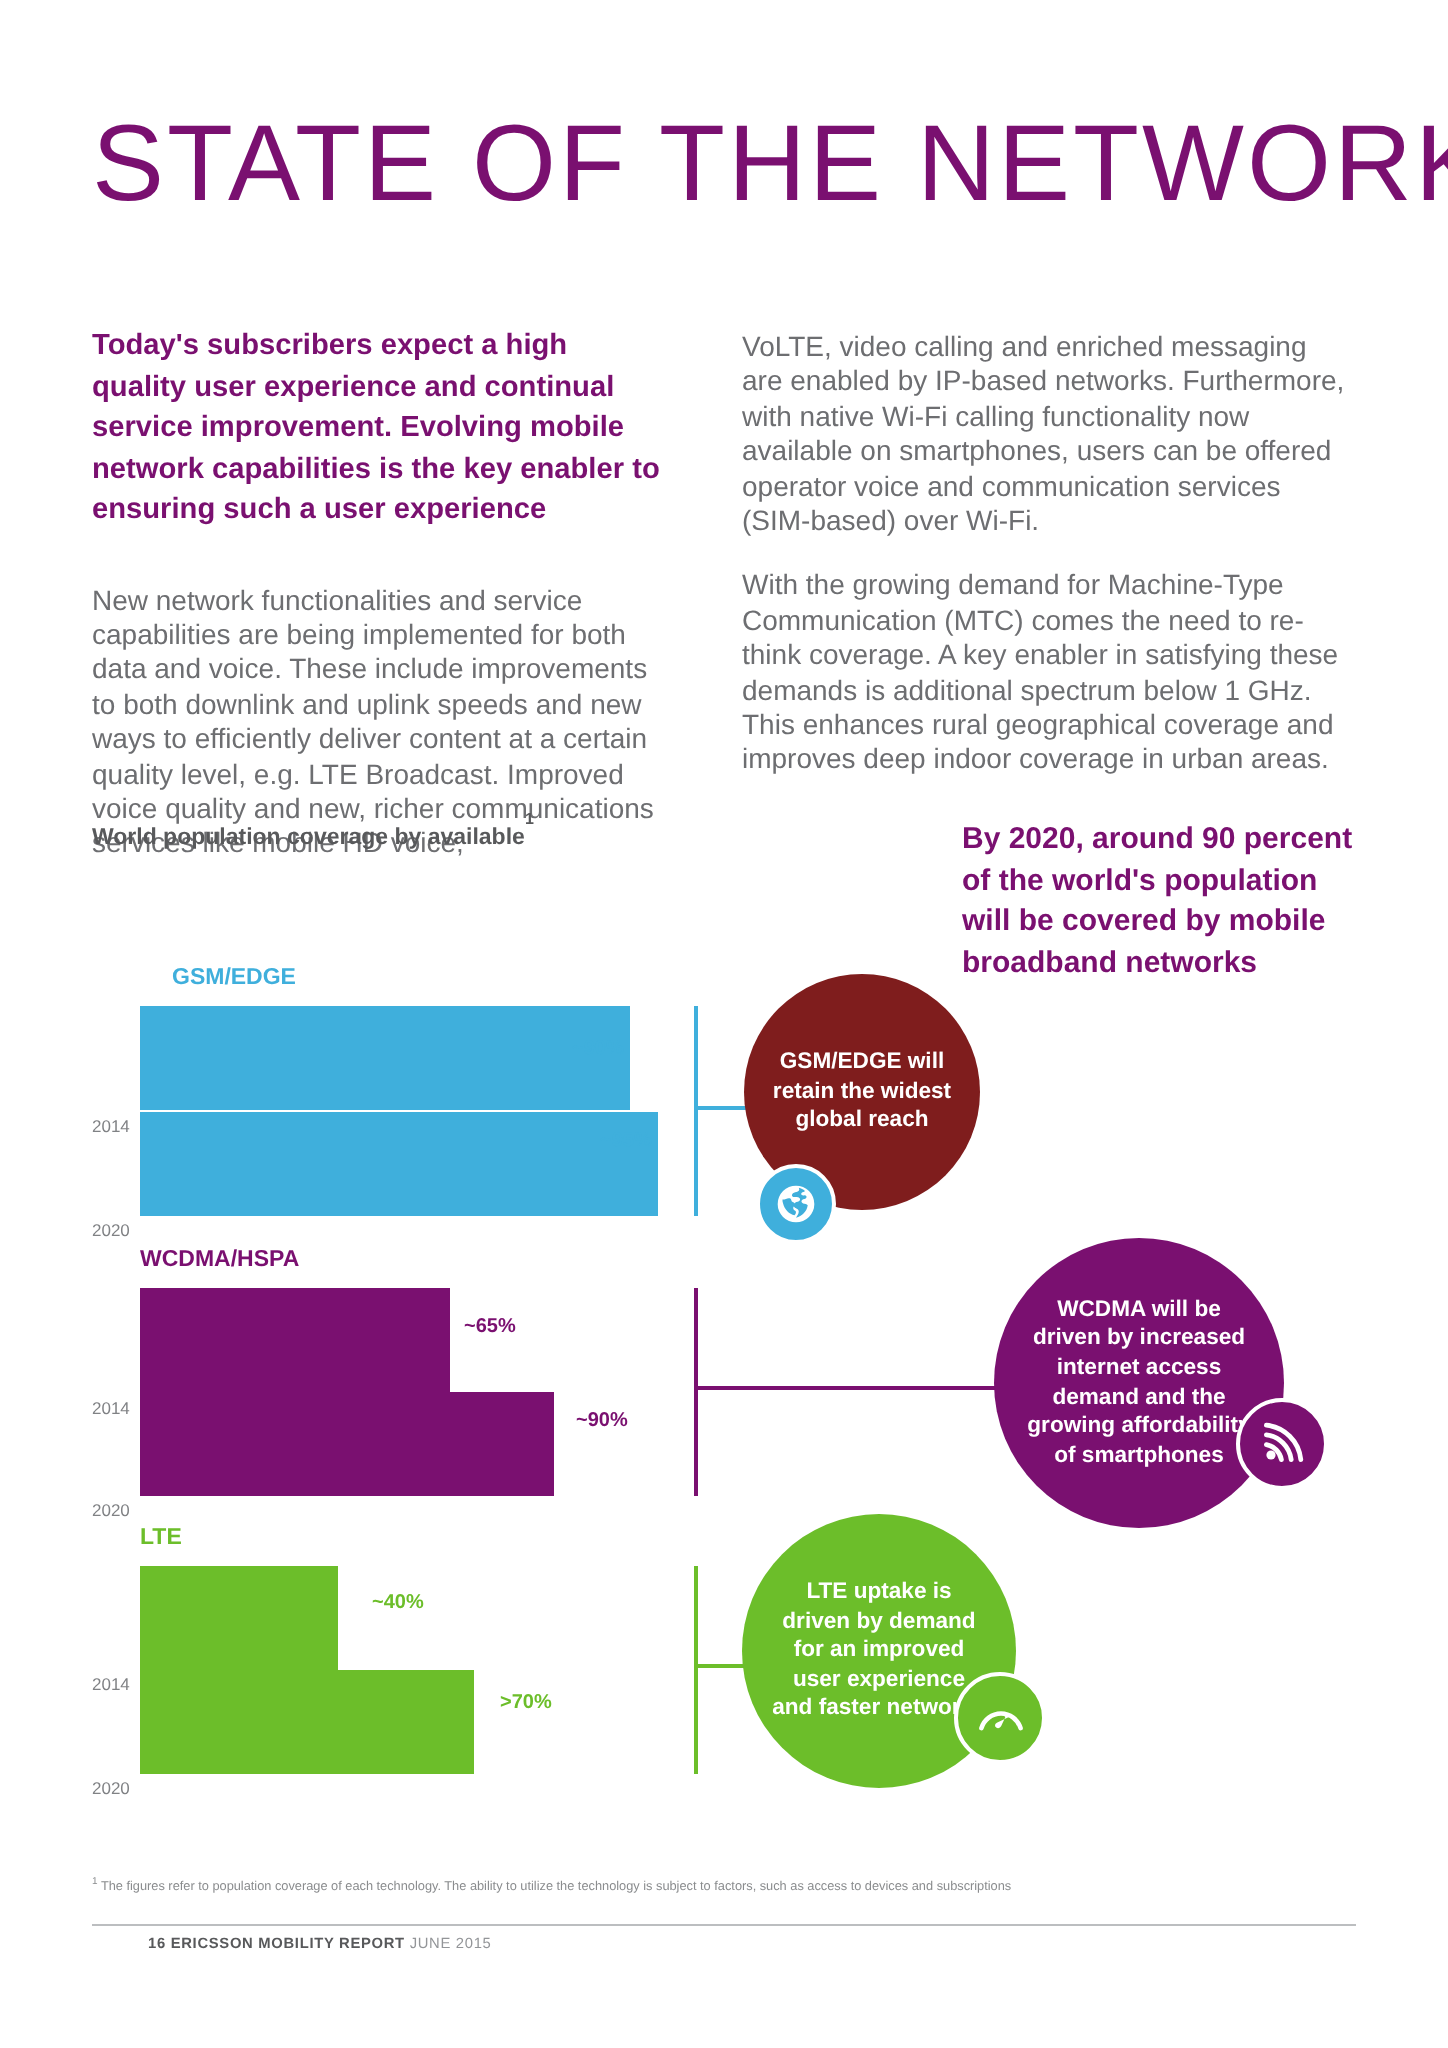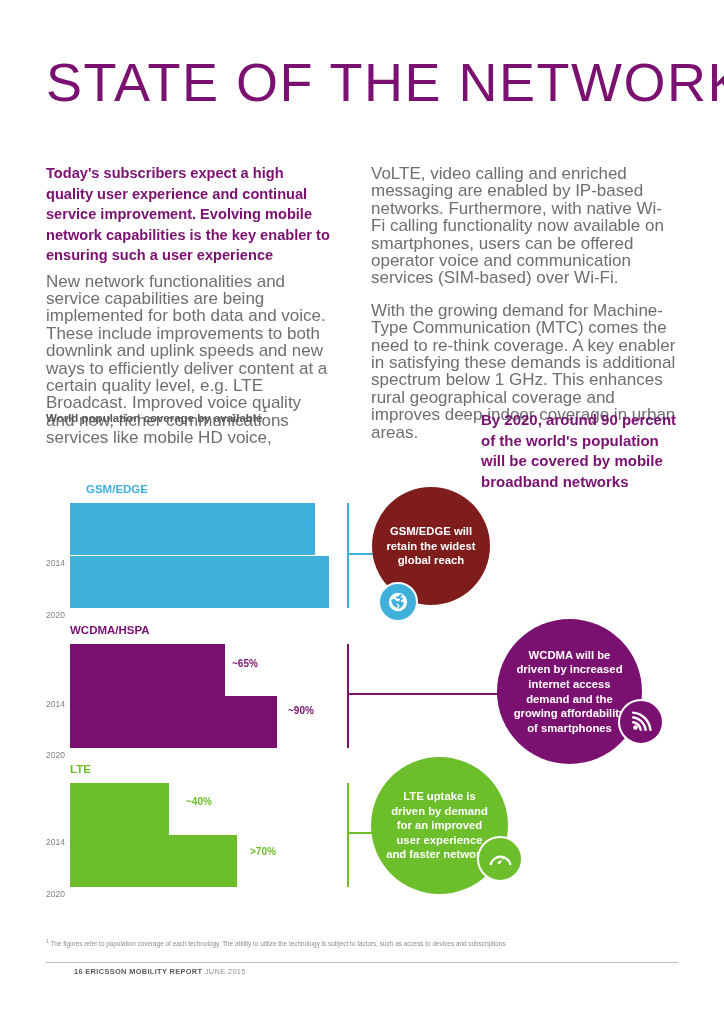--- a/index.html
+++ b/index.html
@@ -25,24 +25,24 @@
 
   
   .col-left  { position:absolute; left:46px;  top:163px; width:288px; }
   .col-right { position:absolute; left:371px; top:165px; width:305px; }
 
   .lead {
     color:#7A1070;
     font-weight:bold;
     font-size:14.6px;
     line-height:20.5px;
-    margin:0 0 7px 0;
+    margin:0 0 26px 0;
   }
   .body-text {
-    font-size:17px;
+    font-size:14px;
     line-height:17.4px;
     color:#6d6e71;
     margin:0 0 15px 0;
   }
   .body-text:last-child { margin-bottom:0; }
 
   
   .chart-title {
     position:absolute; left:46px; top:410px;
     font-size:11.5px; font-weight:bold; color:#58595b;

